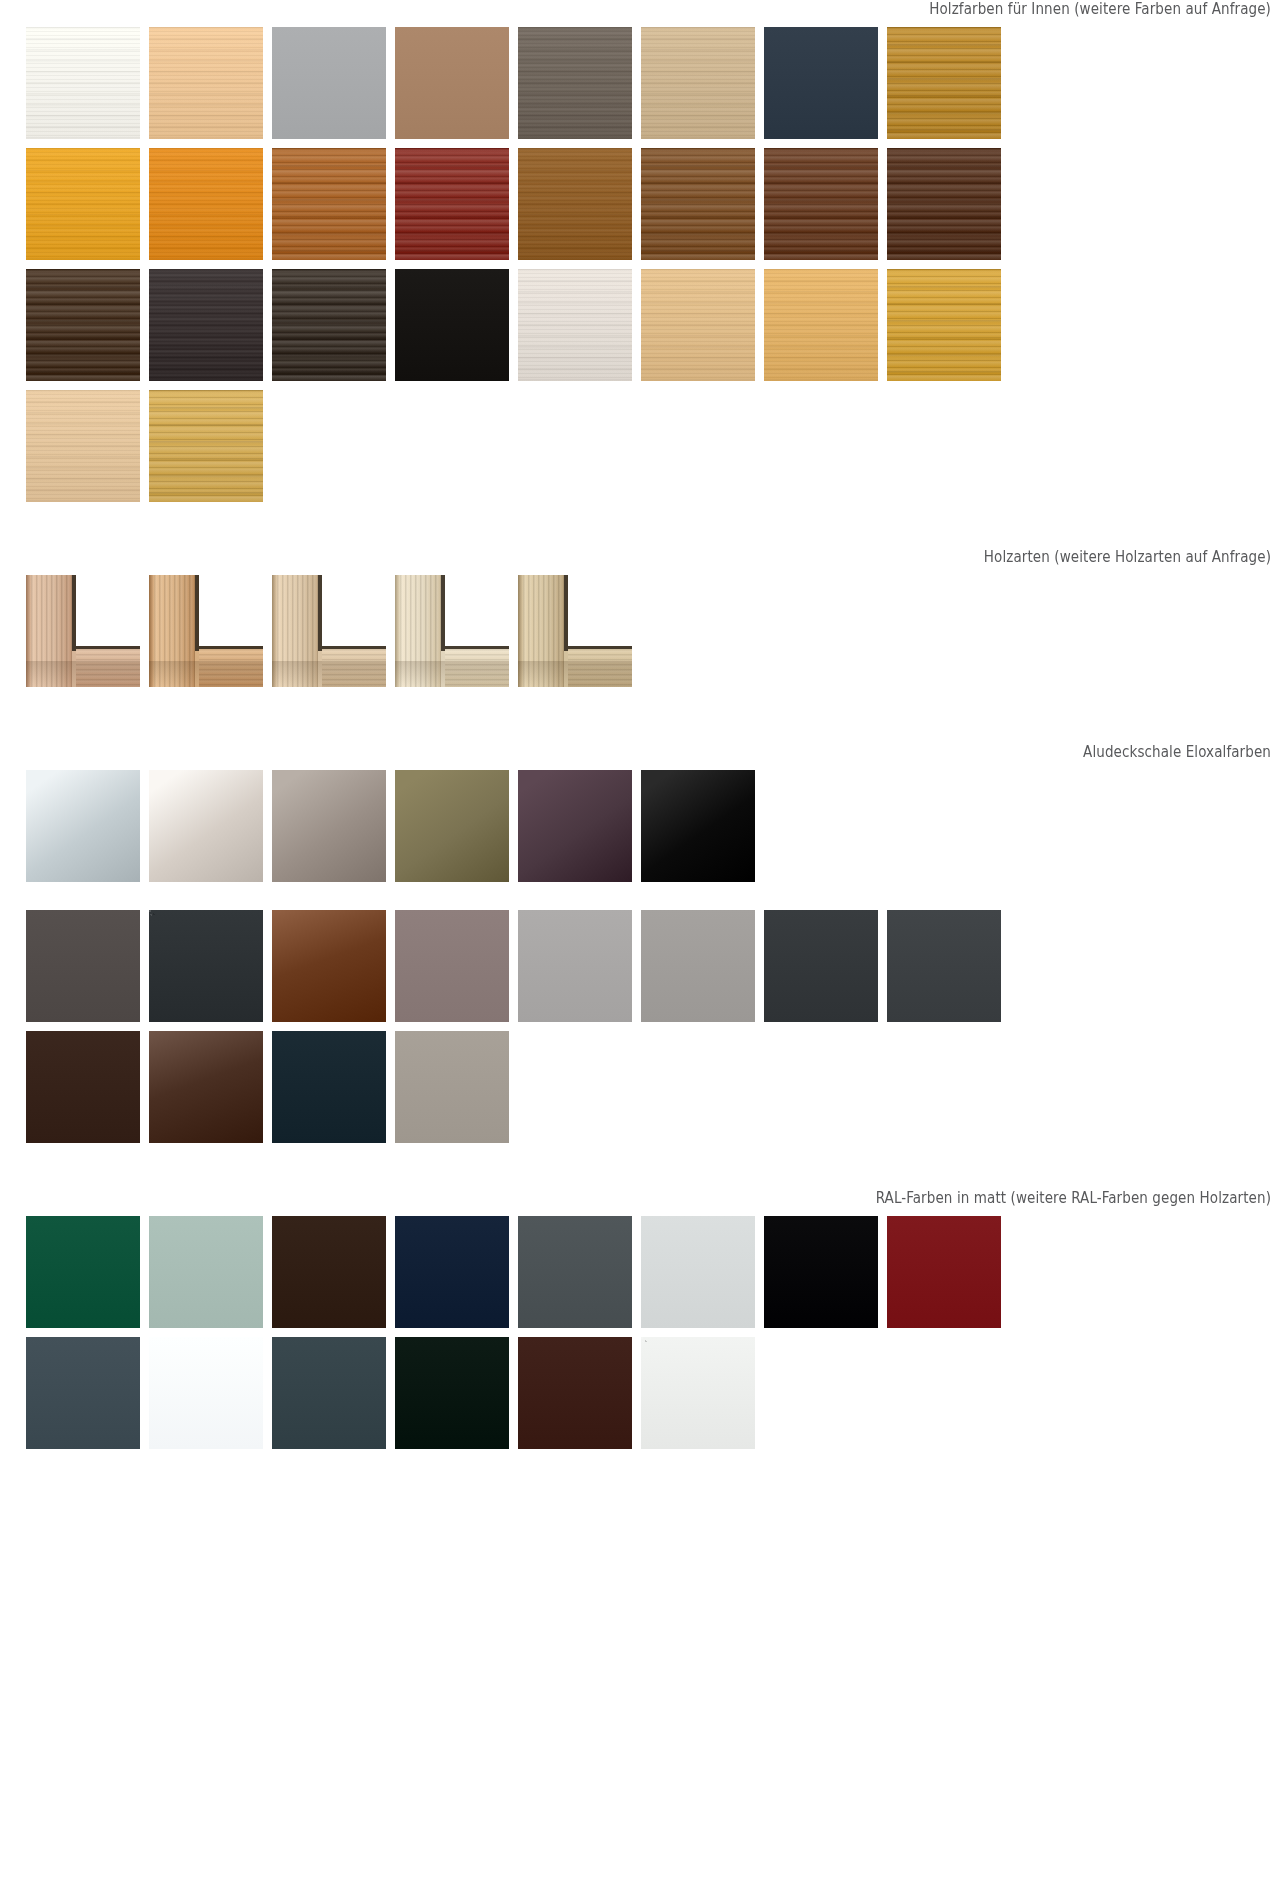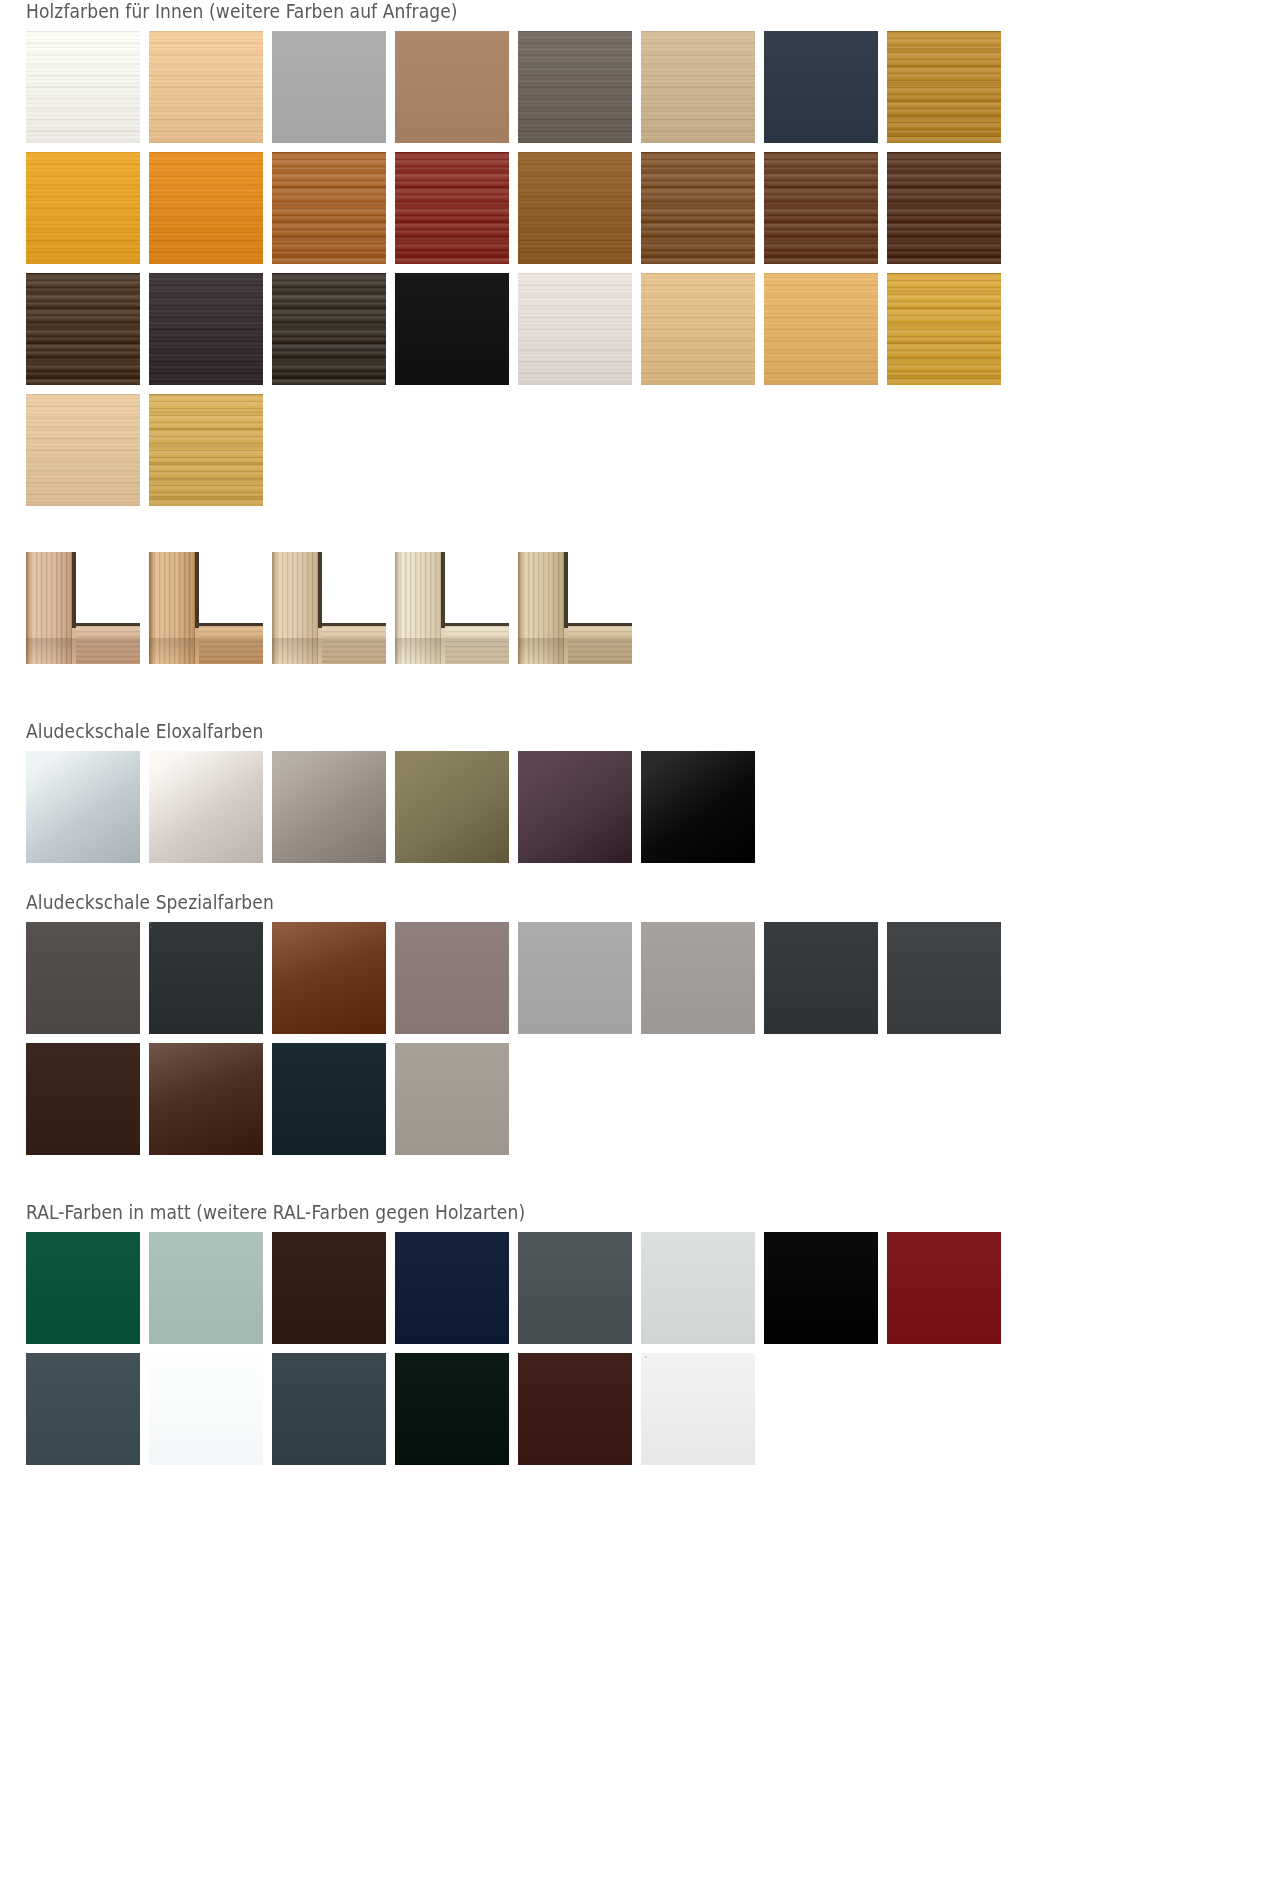--- a/index.html
+++ b/index.html
@@ -8,27 +8,28 @@
     width:1271px; height:1884px;
     background:#ffffff;
     font-family:"DejaVu Sans Condensed","Liberation Sans",sans-serif;
     overflow:hidden;
   }
   .page{position:relative;width:1271px;height:1884px;}
 
   .section{margin:0;padding:0;}
   .section-title{
     color:#58595b;
-    font-size:19px;
+    font-size:15px;
     font-family:"DejaVu Sans Condensed","Liberation Sans",sans-serif;
     font-stretch:condensed;
     letter-spacing:.1px;
     font-weight:400;
     margin:0 0 9px 26px;
     white-space:nowrap;
+    text-align:right;
   }
   .grid{
     display:flex;
     flex-wrap:wrap;
     gap:9px 9px;
     margin-left:26px;
     width:1009px;
   }
   .sw{
     width:114px;height:112px;
@@ -87,20 +88,21 @@
         <div class="sw" title="kiefer-gelb" style="background-image: repeating-linear-gradient(rgba(0, 0, 0, 0.086) 0px, rgba(0, 0, 0, 0) 1px, rgba(255, 255, 255, 0.06) 2px, rgba(0, 0, 0, 0) 4px), repeating-linear-gradient(rgba(0, 0, 0, 0.05) 0px, rgba(0, 0, 0, 0) 3px, rgba(255, 255, 255, 0.043) 5px, rgba(0, 0, 0, 0) 11px), linear-gradient(rgb(236, 186, 109), rgb(216, 166, 89)); background-color: rgb(226, 176, 99);"></div>
         <div class="sw" title="eiche-gold" style="background-image: repeating-linear-gradient(rgba(0, 0, 0, 0.2) 0px, rgba(0, 0, 0, 0) 1px, rgba(255, 255, 255, 0.14) 2px, rgba(0, 0, 0, 0) 7px), repeating-linear-gradient(rgba(0, 0, 0, 0.12) 0px, rgba(0, 0, 0, 0) 3px, rgba(255, 255, 255, 0.098) 5px, rgba(0, 0, 0, 0) 17px), linear-gradient(rgb(217, 165, 52), rgb(197, 145, 32)); background-color: rgb(207, 155, 42);"></div>
         <div class="sw" title="eiche-natur-hell" style="background-image: repeating-linear-gradient(rgba(0, 0, 0, 0.086) 0px, rgba(0, 0, 0, 0) 1px, rgba(255, 255, 255, 0.06) 2px, rgba(0, 0, 0, 0) 4px), repeating-linear-gradient(rgba(0, 0, 0, 0.05) 0px, rgba(0, 0, 0, 0) 3px, rgba(255, 255, 255, 0.043) 5px, rgba(0, 0, 0, 0) 11px), linear-gradient(rgb(238, 206, 164), rgb(218, 186, 144)); background-color: rgb(228, 196, 154);"></div>
         <div class="sw" title="eiche-natur-gold" style="background-image: repeating-linear-gradient(rgba(0, 0, 0, 0.2) 0px, rgba(0, 0, 0, 0) 1px, rgba(255, 255, 255, 0.14) 2px, rgba(0, 0, 0, 0) 7px), repeating-linear-gradient(rgba(0, 0, 0, 0.12) 0px, rgba(0, 0, 0, 0) 3px, rgba(255, 255, 255, 0.098) 5px, rgba(0, 0, 0, 0) 17px), linear-gradient(rgb(217, 175, 83), rgb(197, 155, 63)); background-color: rgb(207, 165, 73);"></div>
       </div>
   </div>
 
   <div class="spacer-m"></div>
 
   <div class="section">
+    <div class="section-title">Holzarten (weitere Holzarten auf Anfrage)</div>
     <div class="grid">
         <div class="joint" title="meranti">
           <div class="bg" style="background: linear-gradient(rgb(224, 191, 162), rgb(210, 177, 148));"></div>
           <div class="white"></div>
           <div class="stile" style="background: repeating-linear-gradient(90deg, rgba(0, 0, 0, 0.1) 0px, rgba(0, 0, 0, 0.1) 1px, rgba(255, 255, 255, 0.1) 2px, rgba(0, 0, 0, 0) 5px), linear-gradient(90deg, rgb(181, 138, 106) 0px, rgb(181, 138, 106) 5%, rgb(230, 197, 168) 12%, rgb(216, 183, 154) 60%, rgb(193, 150, 118) 100%);"></div>
           <div class="edge"></div>
           <div class="railedge"></div>
           <div class="rail" style="background: repeating-linear-gradient(rgba(0, 0, 0, 0.08) 0px, rgba(0, 0, 0, 0.08) 1px, rgba(255, 255, 255, 0.08) 2px, rgba(0, 0, 0, 0) 5px), linear-gradient(rgb(228, 195, 166), rgb(189, 146, 114));"></div>
           <div class="shadow" style="background: linear-gradient(rgba(60, 40, 20, 0.18), rgba(60, 40, 20, 0));"></div>
         </div>
@@ -153,21 +155,20 @@
         <div class="sw" title="e6-c33-mittelbronze" style="background-color: rgb(154, 143, 135); background-image: linear-gradient(145deg, rgb(184, 175, 167) 0%, rgb(184, 175, 167) 12%, rgb(154, 143, 135) 55%, rgb(126, 115, 107) 100%);"></div>
         <div class="sw" title="e6-c34-dunkelbronze" style="background-color: rgb(123, 115, 82); background-image: linear-gradient(145deg, rgb(141, 132, 95) 0%, rgb(141, 132, 95) 12%, rgb(123, 115, 82) 55%, rgb(95, 87, 54) 100%);"></div>
         <div class="sw" title="e6-c35-schwarzbraun" style="background-color: rgb(74, 55, 65); background-image: linear-gradient(145deg, rgb(93, 71, 82) 0%, rgb(93, 71, 82) 12%, rgb(74, 55, 65) 55%, rgb(46, 27, 37) 100%);"></div>
         <div class="sw" title="e6-c35-tiefschwarz" style="background-color: rgb(10, 10, 10); background-image: linear-gradient(145deg, rgb(42, 42, 42) 0%, rgb(42, 42, 42) 12%, rgb(10, 10, 10) 55%, rgb(0, 0, 0) 100%);"></div>
       </div>
   </div>
 
   <div class="spacer-s"></div>
 
   <div class="section">
-    <div class="section-title">Aludeckschale Spezialfarben</div>
     <div class="grid">
         <div class="sw" title="dunkelgrau-matt" style="background-image: linear-gradient(rgb(86, 80, 78), rgb(76, 70, 68)); background-color: rgb(81, 75, 73);"></div>
         <div class="sw" title="anthrazit-feinstruktur" style="background-size: 5px 5px, 7px 7px, 6px 6px, 100% 100%; background-image: radial-gradient(circle at 20% 25%, rgba(255, 255, 255, 0.16) 0px, rgba(255, 255, 255, 0.16) 1px, rgba(0, 0, 0, 0) 1px), radial-gradient(circle at 65% 60%, rgba(0, 0, 0, 0.18) 0px, rgba(0, 0, 0, 0.18) 1px, rgba(0, 0, 0, 0) 1px), radial-gradient(circle at 40% 80%, rgba(255, 255, 255, 0.12) 0px, rgba(255, 255, 255, 0.12) 1px, rgba(0, 0, 0, 0) 1px), linear-gradient(rgb(50, 55, 58), rgb(38, 43, 46)); background-color: rgb(44, 49, 52);"></div>
         <div class="sw" title="rotbraun-metallic" style="background-image: linear-gradient(160deg, rgb(145, 96, 67) 0%, rgb(107, 58, 29) 45%, rgb(85, 36, 7) 100%); background-color: rgb(107, 58, 29);"></div>
         <div class="sw" title="graubraun-matt" style="background-image: linear-gradient(rgb(143, 127, 125), rgb(133, 117, 115)); background-color: rgb(138, 122, 120);"></div>
         <div class="sw" title="hellgrau-matt" style="background-image: linear-gradient(rgb(174, 172, 171), rgb(164, 162, 161)); background-color: rgb(169, 167, 166);"></div>
         <div class="sw" title="mittelgrau-matt" style="background-image: linear-gradient(rgb(165, 162, 159), rgb(155, 152, 149)); background-color: rgb(160, 157, 154);"></div>
         <div class="sw" title="schwarzgrau-matt" style="background-image: linear-gradient(rgb(56, 60, 63), rgb(46, 50, 53)); background-color: rgb(51, 55, 58);"></div>
         <div class="sw" title="graphitgrau-matt" style="background-image: linear-gradient(rgb(65, 69, 72), rgb(55, 59, 62)); background-color: rgb(60, 64, 67);"></div>
         <div class="sw" title="schokoladenbraun-matt" style="background-image: linear-gradient(rgb(59, 39, 30), rgb(49, 29, 20)); background-color: rgb(54, 34, 25);"></div>

